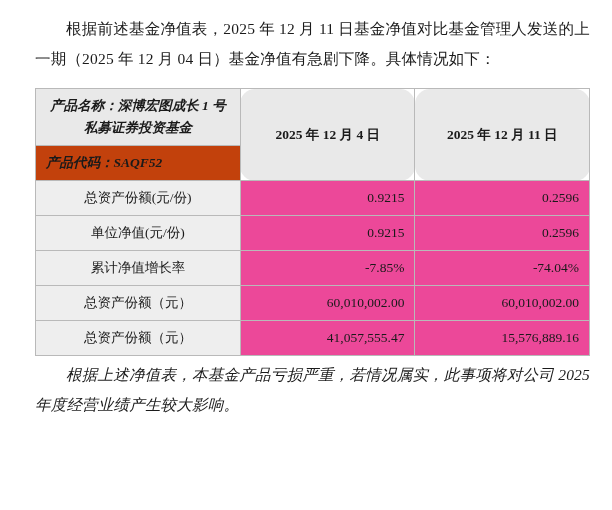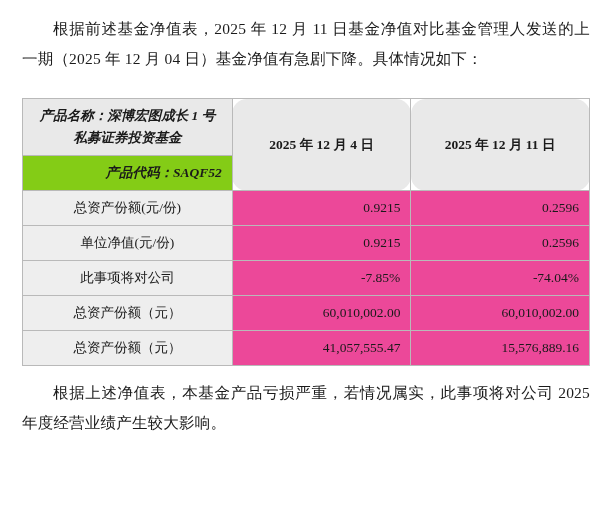--- a/index.html
+++ b/index.html
@@ -12,41 +12,42 @@
     background: #ffffff;
     font-family: "Liberation Serif", "DejaVu Serif", serif;
     color: #1a1a1a;
     overflow: hidden;
   }
   .page {
     position: relative;
     width: 612px;
     height: 510px;
     box-sizing: border-box;
-    padding: 10px 22px 0 22px;
+    padding: 10px 22px 0 35px;
   }
   .para {
     font-size: 15.5px;
     line-height: 30px;
     text-align: justify;
     text-indent: 2em;
     letter-spacing: 0.2px;
     margin: 0;
     color: #1b1b1b;
   }
   .para-top {
     margin-top: 4px;
   }
   .para-bottom {
-    margin-top: 12px;
+    margin-top: 4px;
+    font-style: italic;
   }
   table.fund-table {
     width: 100%;
     border-collapse: collapse;
-    margin-top: 24px;
+    margin-top: 14px;
     font-size: 13.5px;
     table-layout: fixed;
   }
   table.fund-table td {
     border: 1px solid #b9b9b9;
     padding: 0;
     vertical-align: middle;
   }
   .cell {
     padding: 6px 10px;
@@ -56,24 +57,24 @@
     background: #e9e9e9;
     font-weight: bold;
     font-style: italic;
     text-align: center;
     font-size: 13.5px;
   }
   .hdr-name .line2 {
     display: block;
   }
   .hdr-code {
-    background: #84cc16;
+    background: #c2410c;
     font-weight: bold;
     font-style: italic;
-    text-align: right;
+    text-align: left;
     font-size: 13.5px;
   }
   .hdr-date {
     background: #e9e9e9;
     font-weight: bold;
     text-align: center;
     font-size: 13.5px;
     border-radius: 15px;
   }
   .row-label {
@@ -144,21 +145,21 @@
         <td class="row-val">
           <div class="cell">0.9215</div>
         </td>
         <td class="row-val">
           <div class="cell">0.2596</div>
         </td>
       </tr>
 
       <tr>
         <td class="row-label">
-          <div class="cell">此事项将对公司</div>
+          <div class="cell">累计净值增长率</div>
         </td>
         <td class="row-val">
           <div class="cell">-7.85%</div>
         </td>
         <td class="row-val">
           <div class="cell">-74.04%</div>
         </td>
       </tr>
 
       <tr>

